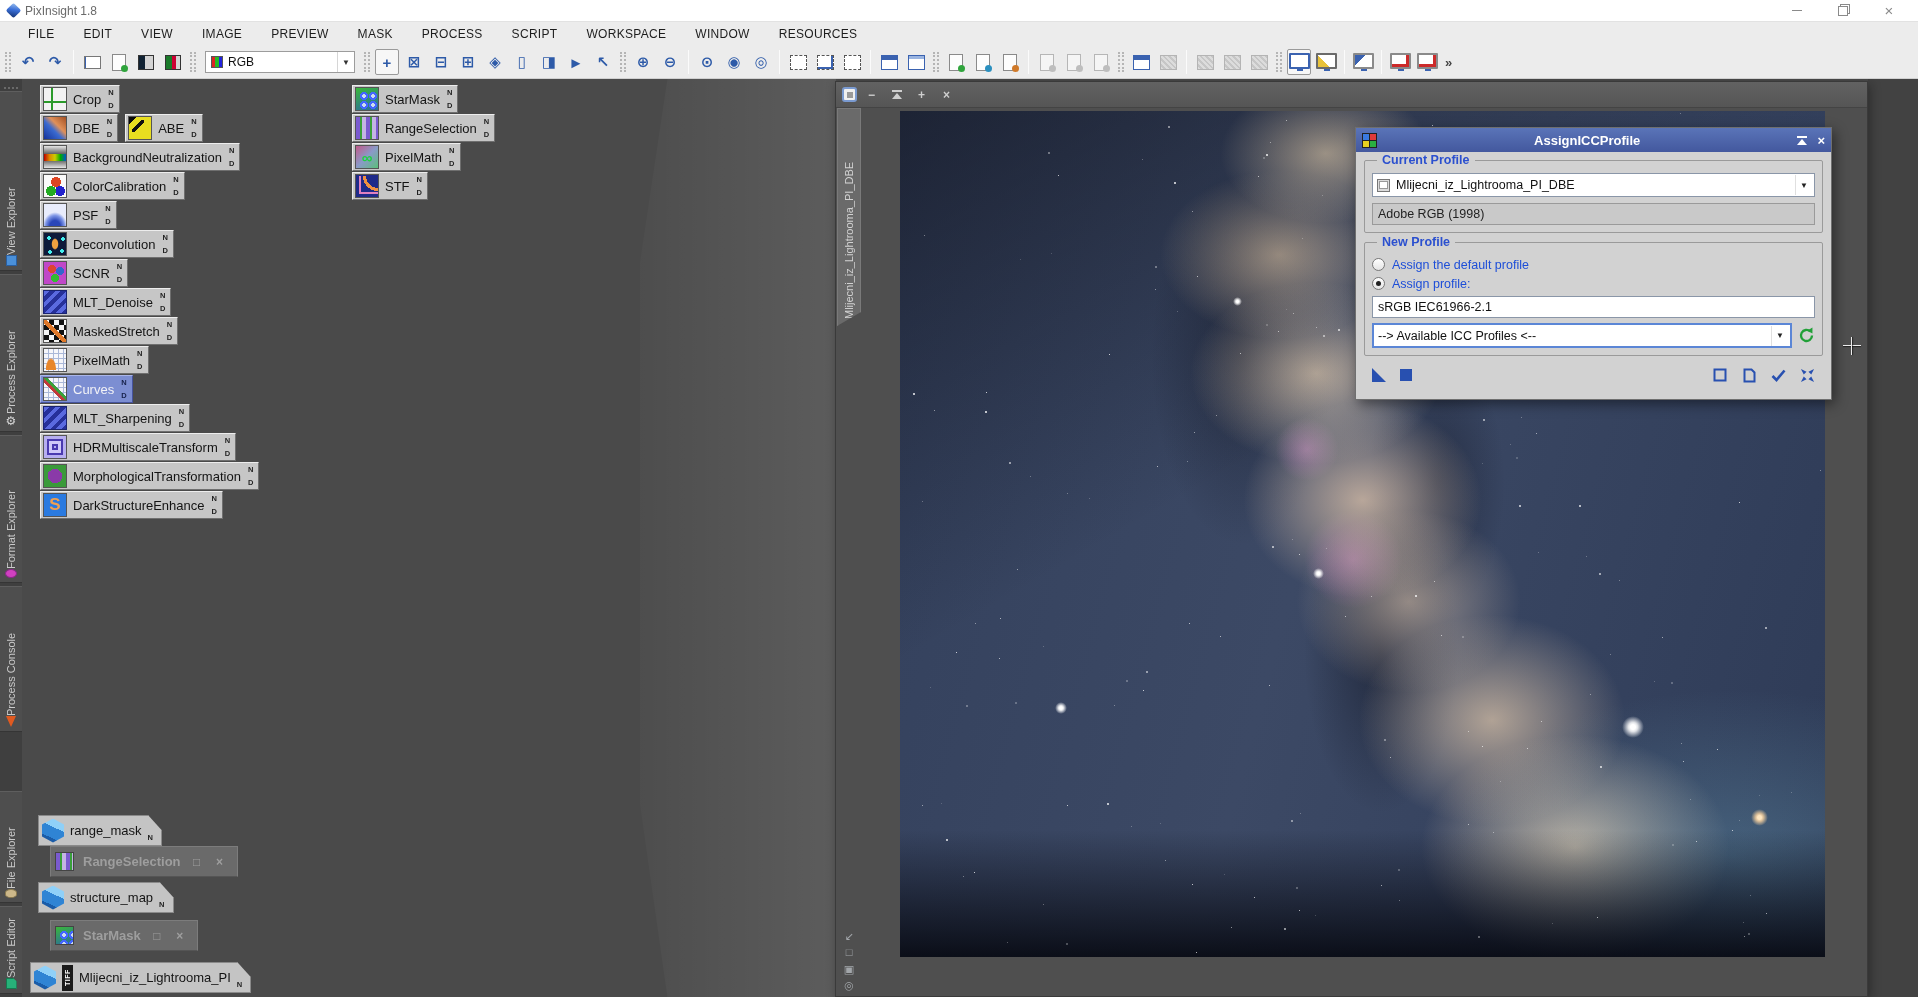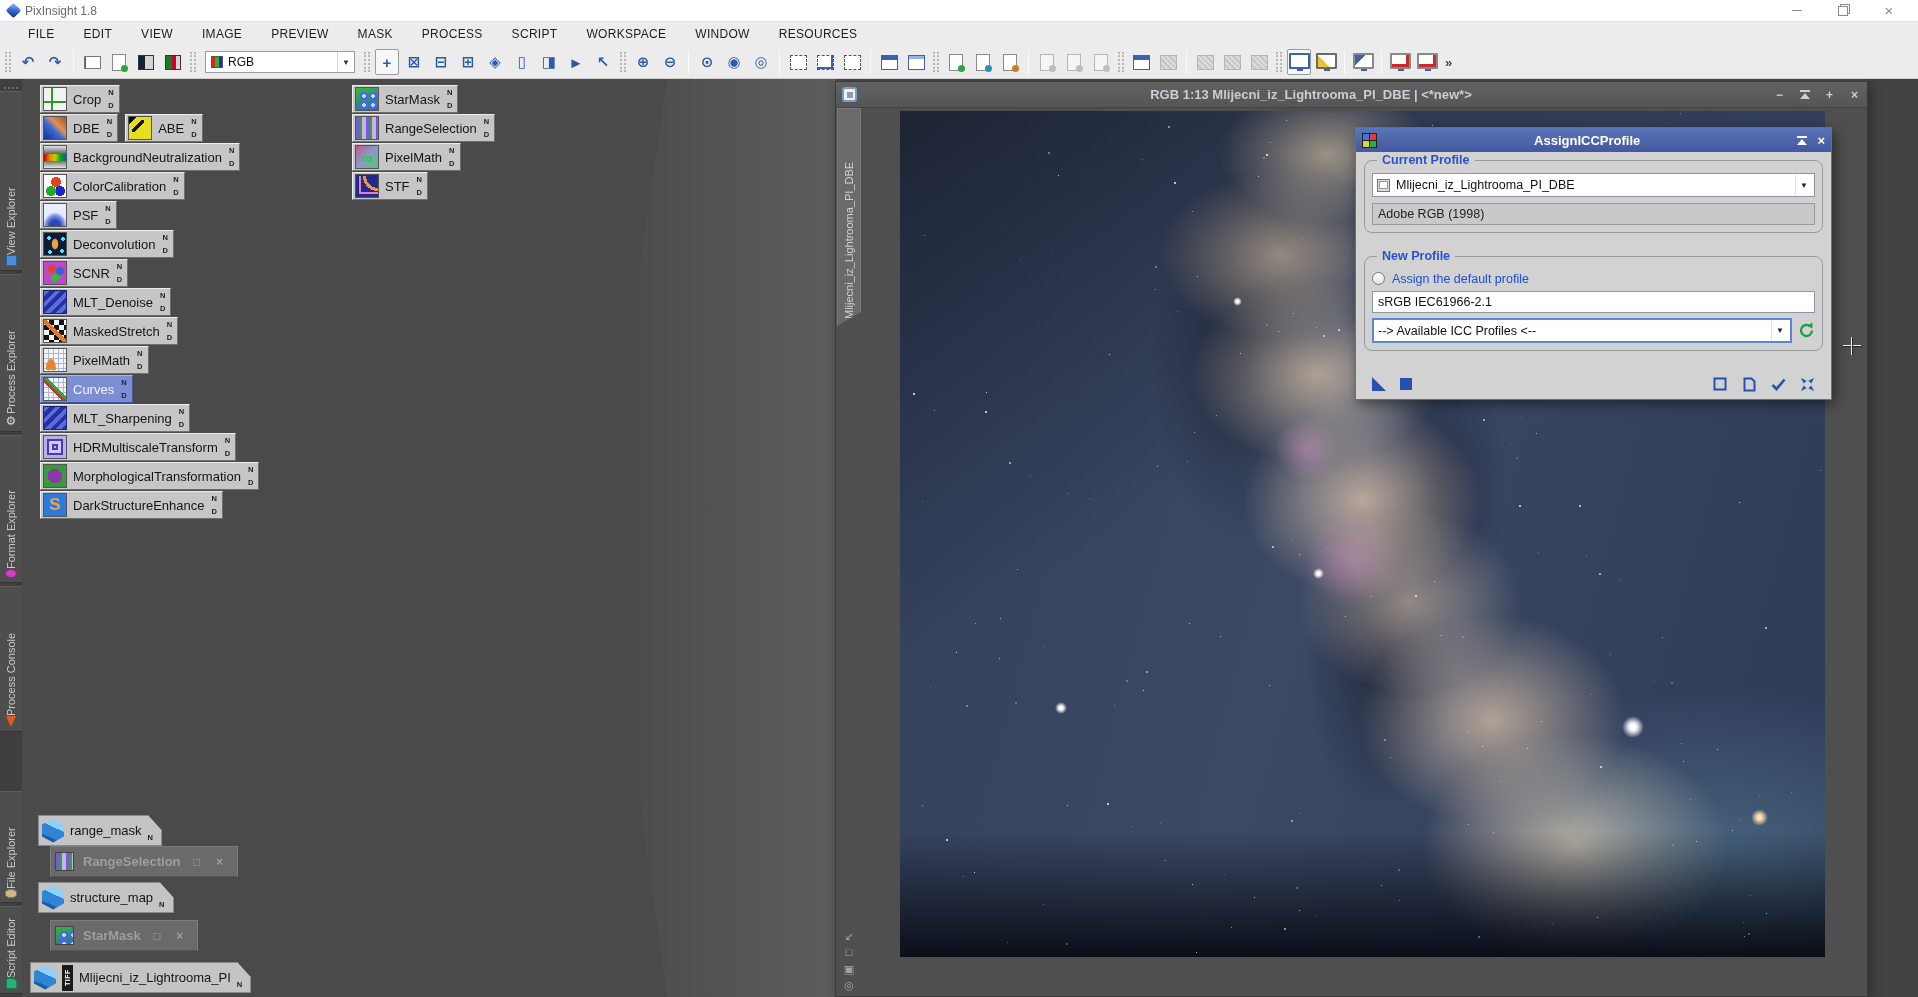--- a/index.html
+++ b/index.html
@@ -167,21 +167,21 @@
   .dlg-title { height:24px; background:linear-gradient(#5a74b8,#43589e); display:flex; align-items:center; padding:0 6px; }
   .dlg-proc-icon { width:15px; height:15px; display:grid; grid-template-columns:1fr 1fr; grid-template-rows:1fr 1fr; gap:1px; background:#222; padding:1px; }
   .dlg-proc-icon b:nth-child(1){background:#3a7ae0;} .dlg-proc-icon b:nth-child(2){background:#e03a3a;}
   .dlg-proc-icon b:nth-child(3){background:#e8d020;} .dlg-proc-icon b:nth-child(4){background:#2ab040;}
   .dlg-title .t { flex:1; text-align:center; font-size:13px; font-weight:bold; color:#fff; }
   .dlg-ctls { display:flex; gap:10px; align-items:center; }
   .dlg-shade { display:inline-block; border-top:2px solid #fff; padding-top:1px; }
   .dlg-shade::before { content:""; display:block; width:0; height:0; border-left:5px solid transparent; border-right:5px solid transparent; border-bottom:6px solid #fff; }
   .dlg-close { color:#fff; font-weight:bold; font-size:13px; line-height:1; }
   .dlg-body { padding:8px 8px 4px; position:relative; }
-  .group { border:1px solid #9a9a9a; border-radius:8px; padding:12px 7px 7px; position:relative; margin-bottom:23px; }
+  .group { border:1px solid #9a9a9a; border-radius:2px; padding:12px 7px 7px; position:relative; margin-bottom:9px; }
   .group .glabel { position:absolute; top:-8px; left:12px; background:#d2d2d2; padding:0 5px; font-size:12.5px; font-weight:bold; color:#2b50cf; }
   .combo { display:flex; align-items:center; height:24px; background:#fff; border:1px solid #8a96a8; padding:0 2px 0 4px; }
   .view-ic { width:13px; height:13px; border:1px solid #777; background:#dcdcdc; margin-right:6px; display:flex; align-items:center; justify-content:center; flex:none; }
   .view-ic::before { content:""; width:7px; height:6px; background:#fff; border:1px solid #999; }
   .combo .val { flex:1; font-size:12.5px; color:#111; white-space:nowrap; overflow:hidden; }
   .combo .arrow { width:17px; height:20px; display:flex; align-items:center; justify-content:center; font-size:8px; color:#222; border-left:1px solid #e0e0e0; }
   .info-field { height:22px; background:#c9c9c9; border:1px solid #9a9a9a; display:flex; align-items:center; padding:0 5px; font-size:12.5px; color:#222; margin-top:6px; }
   .radio-row { display:flex; align-items:center; gap:7px; height:19px; cursor:default; }
   .radio { width:13px; height:13px; border-radius:50%; border:1px solid #777; background:linear-gradient(#fff,#e4e4e4); position:relative; flex:none; }
   .radio.sel::after { content:""; position:absolute; inset:3px; border-radius:50%; background:#222; }
@@ -587,21 +587,20 @@
           <span class="cube"></span>
           <span class="tiff">TIFF</span>
           <span class="lbl">Mlijecni_iz_Lightrooma_PI</span>
           <span class="n">N</span>
         </div>
       </div>
 
     <div class="img-window">
       <div class="iw-title">
         <div class="iw-icon"></div>
-        <div class="t">RGB 1:13 Mlijecni_iz_Lightrooma_PI_DBE | &lt;*new*&gt;</div>
         <div class="iw-ctls">
           <span class="iw-ctl">−</span>
           <span class="iw-ctl"><span class="iw-shade"></span></span>
           <span class="iw-ctl">+</span>
           <span class="iw-ctl">×</span>
         </div>
       </div>
       <div class="iw-strip">
         <div class="iw-tab">
           <span class="lbl">Mlijecni_iz_Lightrooma_PI_DBE</span>
@@ -818,20 +817,24 @@
           </div>
           <div class="info-field">Adobe RGB (1998)</div>
         </div>
         <div class="group">
           <span class="glabel">New Profile</span>
           <div id="radio-rows">
               <div class="radio-row">
                 <span class="radio"></span>
                 <span class="rl">Assign the default profile</span>
               </div>
+              <div class="radio-row">
+                <span class="radio sel"></span>
+                <span class="rl">Assign profile:</span>
+              </div>
             </div>
           <input class="profile-input" readonly="" value="sRGB IEC61966-2.1" style="">
           <div class="profiles-row">
             <div class="combo profiles-combo">
               <span class="val">--&gt; Available ICC Profiles &lt;--</span>
               <span class="arrow">▼</span>
             </div>
             <span class="refresh-btn">
               <svg width="17" height="17" viewBox="0 0 16 16">
                   <path d="M13.2 8a5.2 5.2 0 1 1-1.6-3.8" stroke="#21a038" stroke-width="2.2" fill="none"></path>

